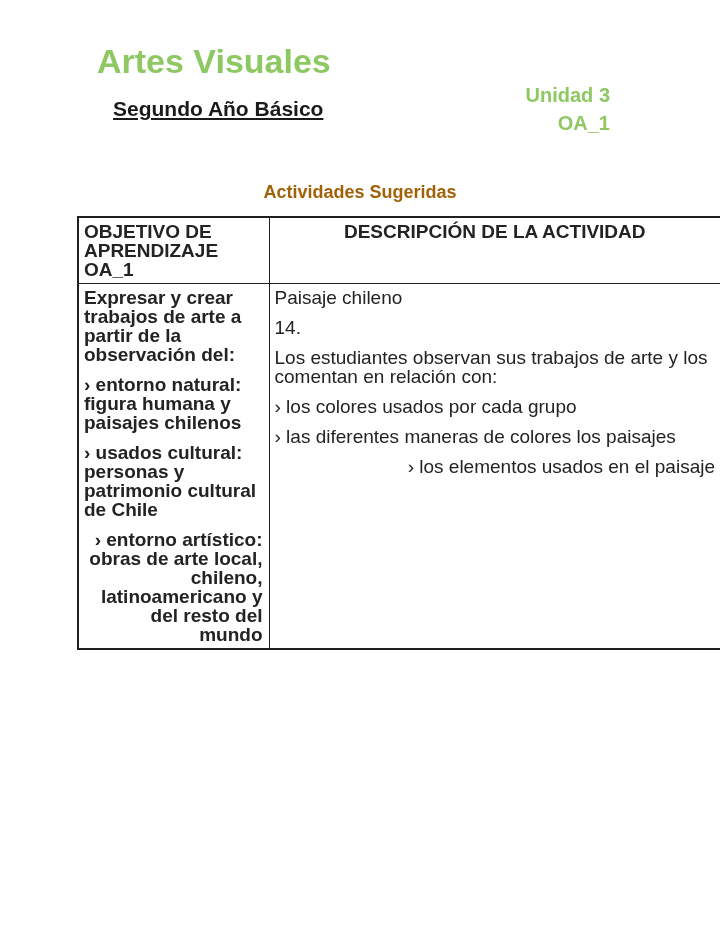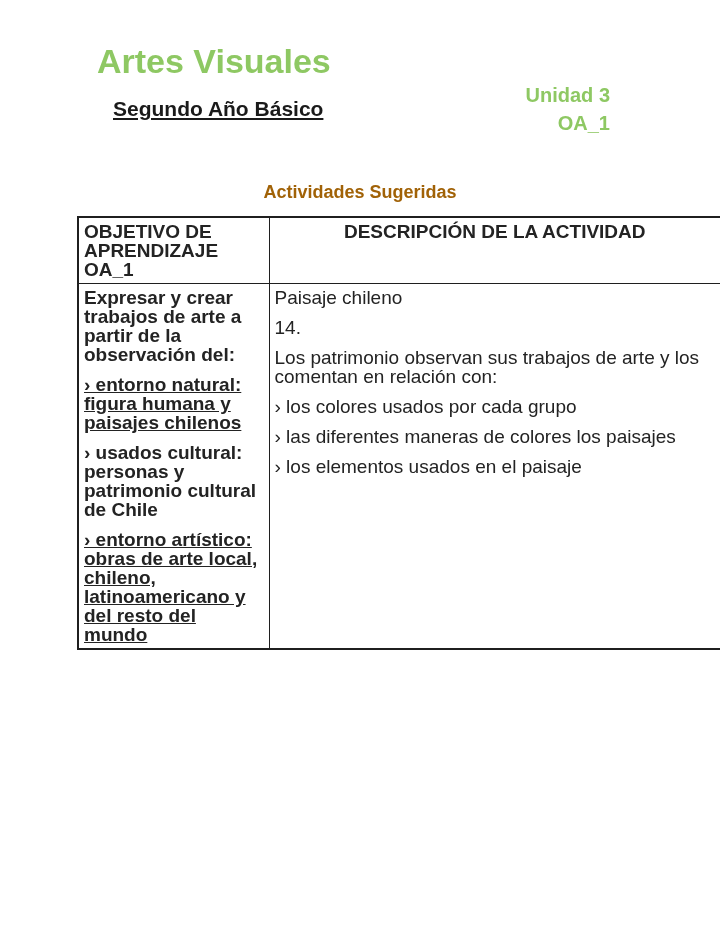--- a/index.html
+++ b/index.html
@@ -93,23 +93,23 @@
     text-align: center;
     font-weight: bold;
   }
   .activities-table td {
     height: 282px;
   }
   .objective-cell { font-weight: bold; }
   .activity-cell  { font-weight: normal; }
 
   .cell-par { margin: 0 0 11px 0; }
-  .cell-par:last-child { margin-bottom: 0; }
+  .cell-par:last-child { margin-bottom: 0; text-align: right; }
   .bold { font-weight: normal; }
-  .u { text-decoration: underline; }
+  .u { }
 </style>
 </head>
 <body>
 
 <div class="page">
 
   <header class="doc-header">
     <div class="header-left">
       <h1 class="doc-title">Artes Visuales</h1>
       <h2 class="doc-subtitle">Segundo Año Básico</h2>
@@ -133,21 +133,21 @@
       <tr>
         <td class="objective-cell">
           <p class="cell-par">Expresar y crear trabajos de arte a partir de la observación del:</p>
           <p class="cell-par u">› entorno natural: figura humana y paisajes chilenos</p>
           <p class="cell-par">› usados cultural: personas y patrimonio cultural de Chile</p>
           <p class="cell-par u">› entorno artístico: obras de arte local, chileno, latinoamericano y del resto del mundo</p>
         </td>
         <td class="activity-cell">
           <p class="cell-par bold">Paisaje chileno</p>
           <p class="cell-par bold">14.</p>
-          <p class="cell-par">Los patrimonio observan sus trabajos de arte y los comentan en relación con:</p>
+          <p class="cell-par">Los estudiantes observan sus trabajos de arte y los comentan en relación con:</p>
           <p class="cell-par">› los colores usados por cada grupo</p>
           <p class="cell-par">› las diferentes maneras de colores los paisajes</p>
           <p class="cell-par">› los elementos usados en el paisaje</p>
         </td>
       </tr>
     </tbody>
   </table>
 
 </div>
 

